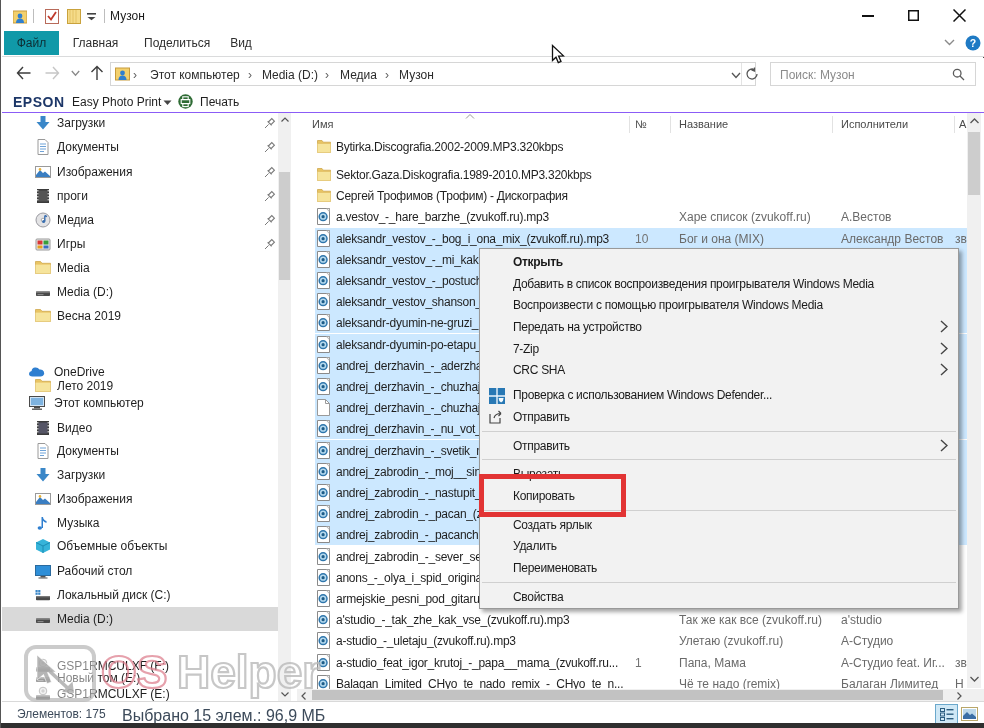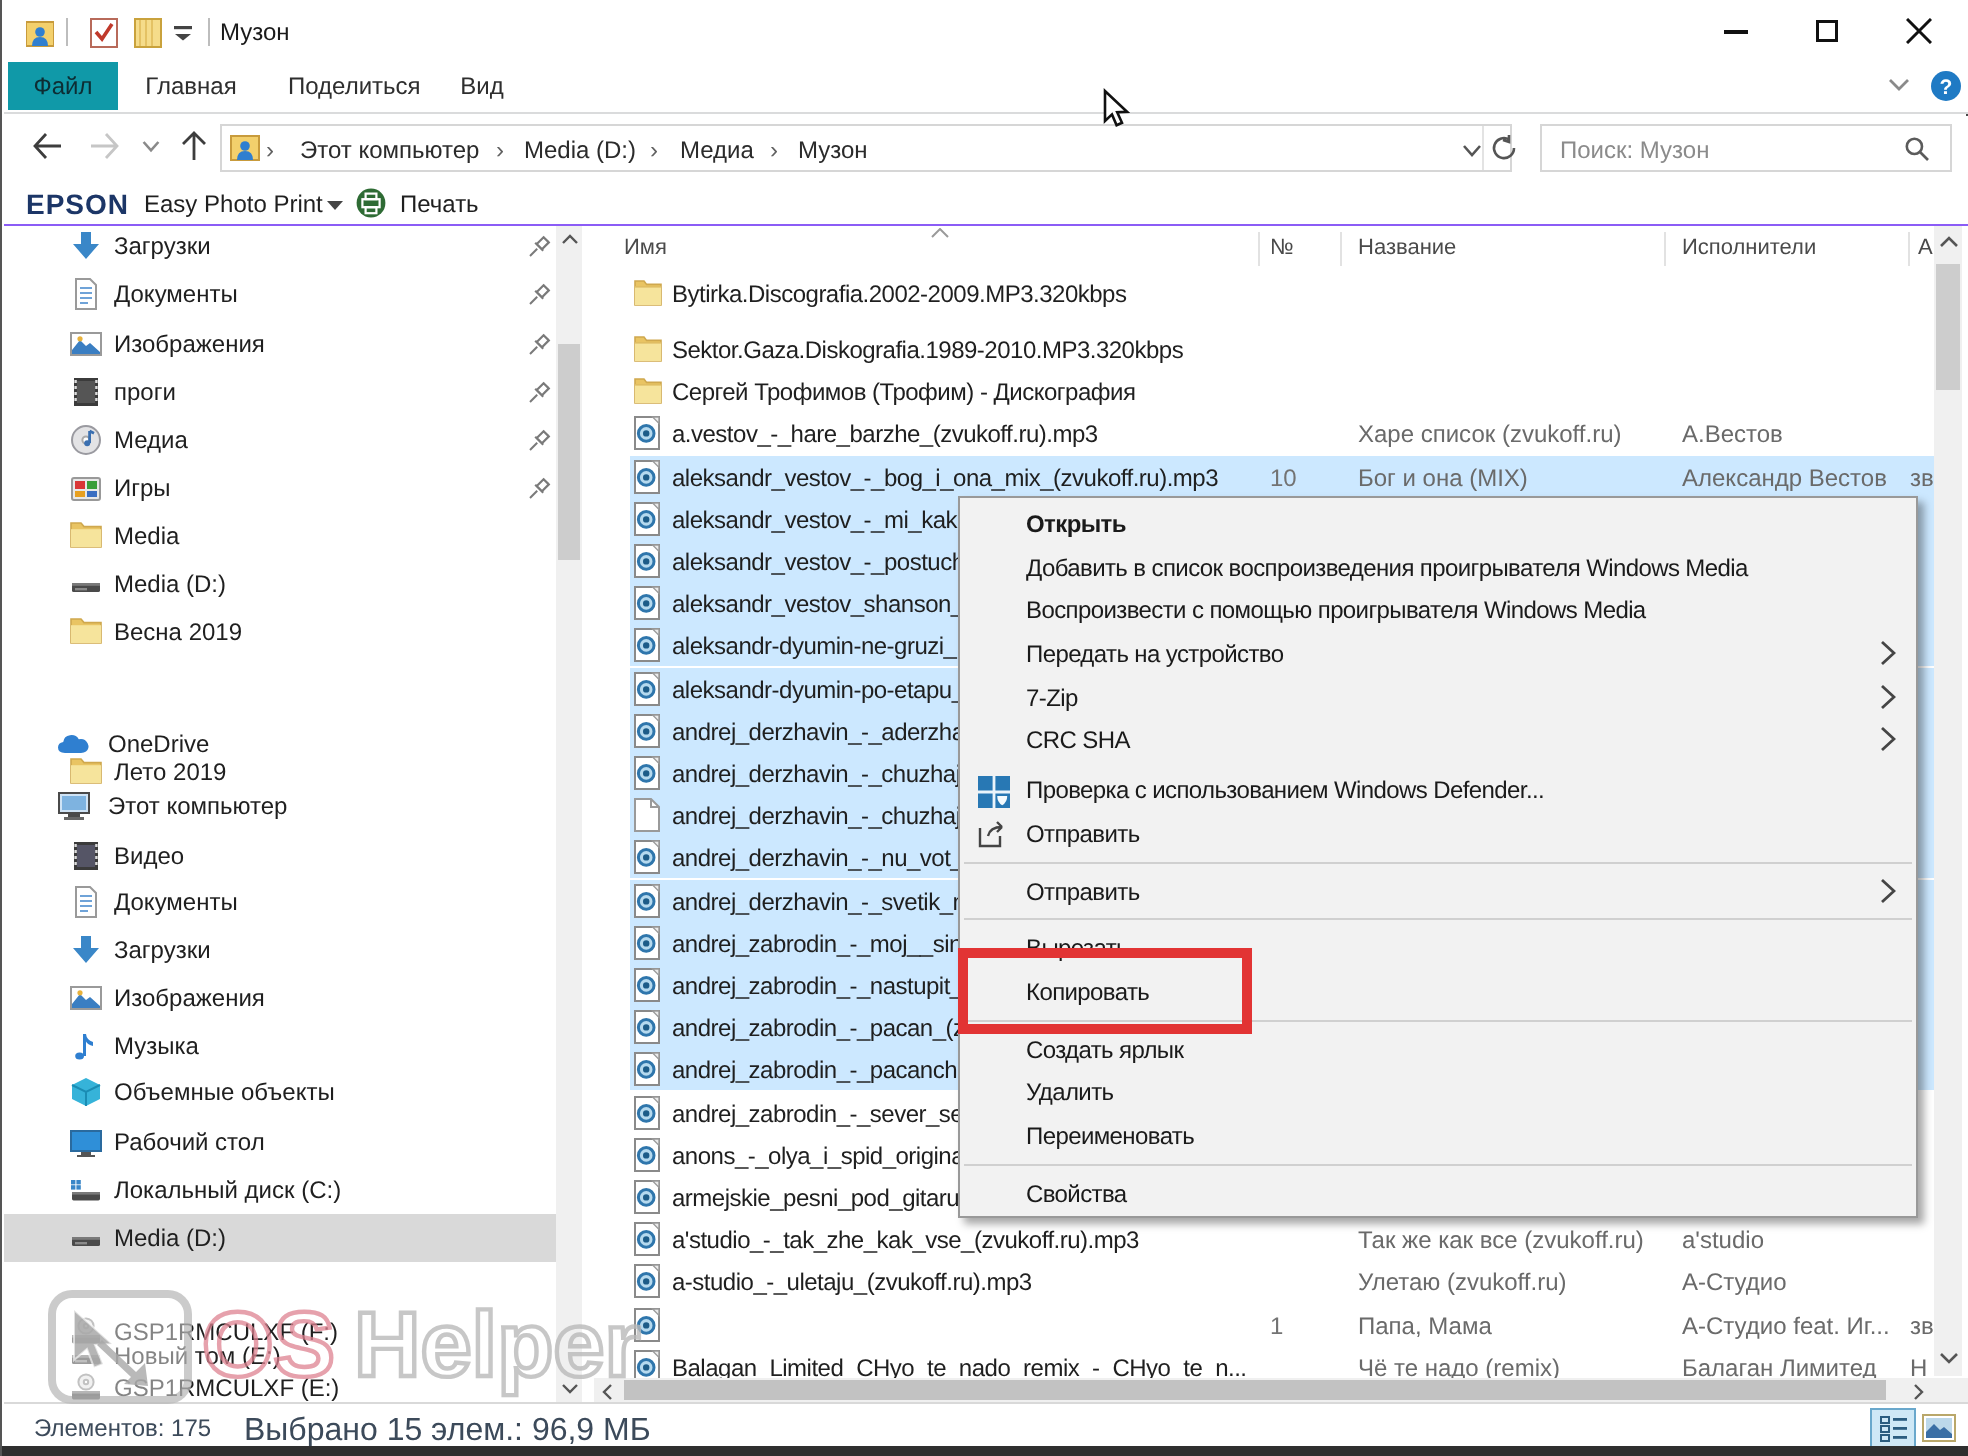--- a/index.html
+++ b/index.html
@@ -641,20 +641,21 @@
           <span class="c3">Улетаю (zvukoff.ru)</span>
           <span class="c4">А-Студио</span>
         </div>
         <div class="row " style="top:538.5999999999999px">
           <span class="ico"><svg width="13" height="17" viewBox="0 0 13 17">
               <path d="M0.5 0.5 L12.5 0.5 L12.5 16.5 L0.5 16.5 Z" fill="#fff" stroke="#8a8a8a"></path>
               <path d="M9.3 0.5 L12.5 0.5 L12.5 3.7 Z" fill="#ececec" stroke="#9a9a9a" stroke-width="0.7"></path>
               <circle cx="6.1" cy="8.7" r="3.9" fill="#b5d9ee" stroke="#2f76ac" stroke-width="1.5"></circle>
               <circle cx="6.1" cy="8.7" r="1.6" fill="#1d5c88"></circle>
             </svg></span>
+          <span class="nm">a-studio_feat_igor_krutoj_-_papa__mama_(zvukoff.ru...</span>
           <span class="c2">1</span>
           <span class="c3">Папа, Мама</span>
           <span class="c4">А-Студио feat. Иг...</span>
           <span class="c5">зв</span>
         </div>
         <div class="row " style="top:559.8px">
           <span class="ico"><svg width="13" height="17" viewBox="0 0 13 17">
               <path d="M0.5 0.5 L12.5 0.5 L12.5 16.5 L0.5 16.5 Z" fill="#fff" stroke="#8a8a8a"></path>
               <path d="M9.3 0.5 L12.5 0.5 L12.5 3.7 Z" fill="#ececec" stroke="#9a9a9a" stroke-width="0.7"></path>
               <circle cx="6.1" cy="8.7" r="3.9" fill="#b5d9ee" stroke="#2f76ac" stroke-width="1.5"></circle>

